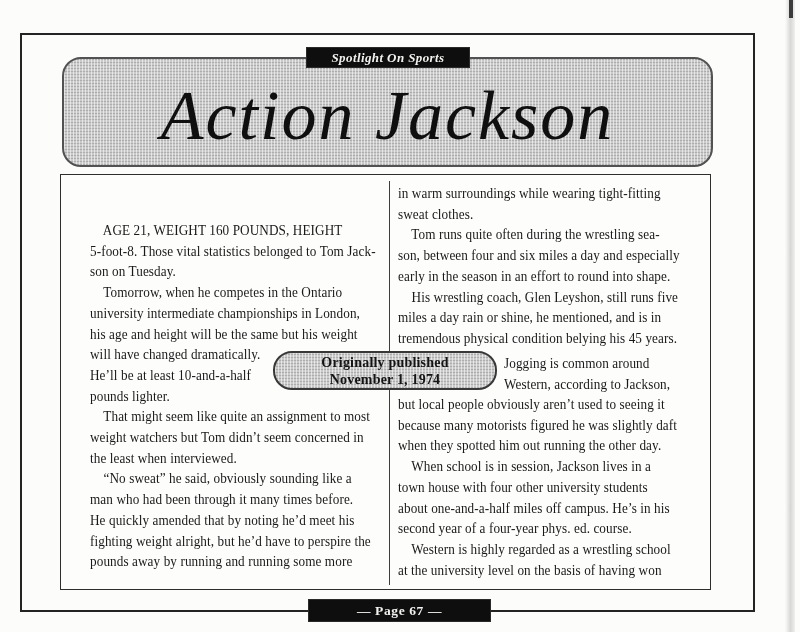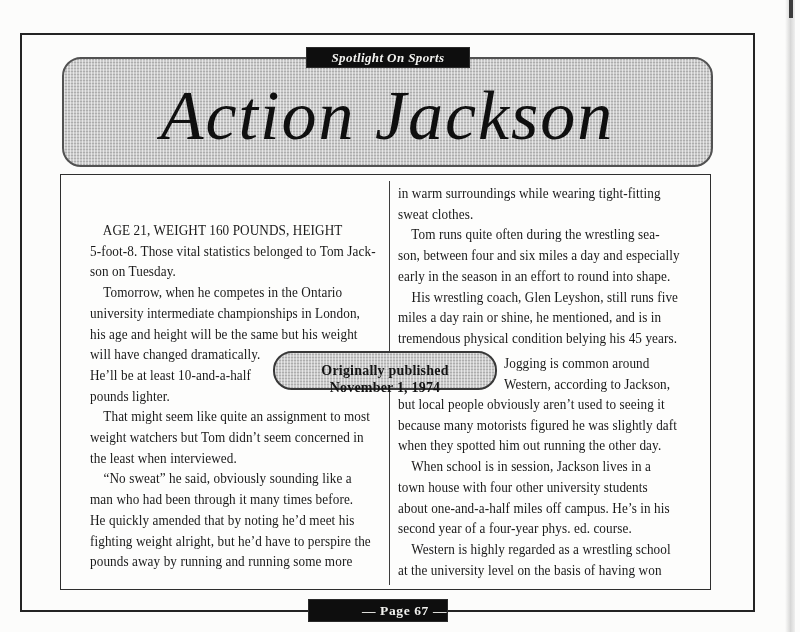--- a/index.html
+++ b/index.html
@@ -21,22 +21,22 @@
   }
   .banner {
     position:absolute; background:#0e0e0e; color:#f2f2ef; text-align:center;
     font-weight:bold; z-index:4; box-shadow:0 0 0 1px #2a2a2a;
   }
   .spotlight {
     left:307px; top:24px; width:162px; height:19px; line-height:19px;
     font-style:italic; font-size:13px; letter-spacing:.4px;margin-top:24px;
   }
   .pagenum {
-    left:309px; top:600px; width:138px; height:21px; line-height:21px;
-    font-size:13.5px; letter-spacing:.6px;text-align:right;
+    left:309px; top:600px; width:181px; height:21px; line-height:21px;
+    font-size:13.5px; letter-spacing:.6px;
   }
   .title-block {
     position:absolute; left:62px; top:57px; width:651px; height:110px;
     box-sizing:border-box; border:2px solid #525252;
     display:flex; align-items:center; justify-content:center; z-index:2;
   }
   .title-text {
     font-style:italic; font-size:70px; line-height:1; letter-spacing:2px;
     color:#0f0f0f; padding-top:8px;
   }
@@ -54,21 +54,21 @@
     color:#191919; z-index:2;
   }
   #col-left    { left:90px;  top:220px; }
   #col-right-a { left:398px; top:183px; }
   #col-right-b { left:504px; top:353px; }
   #col-right-c { left:398px; top:394px; }
   .inset {
     position:absolute; left:273px; top:351px; width:224px; height:39px;
     box-sizing:border-box; border:2px solid #383838; z-index:3;
     text-align:center; font-weight:bold; font-size:14px; line-height:16.5px;
-    padding-top:10px; color:#141414; letter-spacing:.2px;
+    padding-top:2px; color:#141414; letter-spacing:.2px;
   }
   .artifact-streak {
     position:absolute; left:785px; top:0; width:10px; height:632px; z-index:5;
     background:linear-gradient(90deg, rgba(0,0,0,0), rgba(110,110,110,.26) 55%, rgba(150,150,150,.12));
   }
   .artifact-dash {
     position:absolute; left:789px; top:0; width:4px; height:18px;
     background:#3c3c3c; z-index:6;
   }
 </style>

